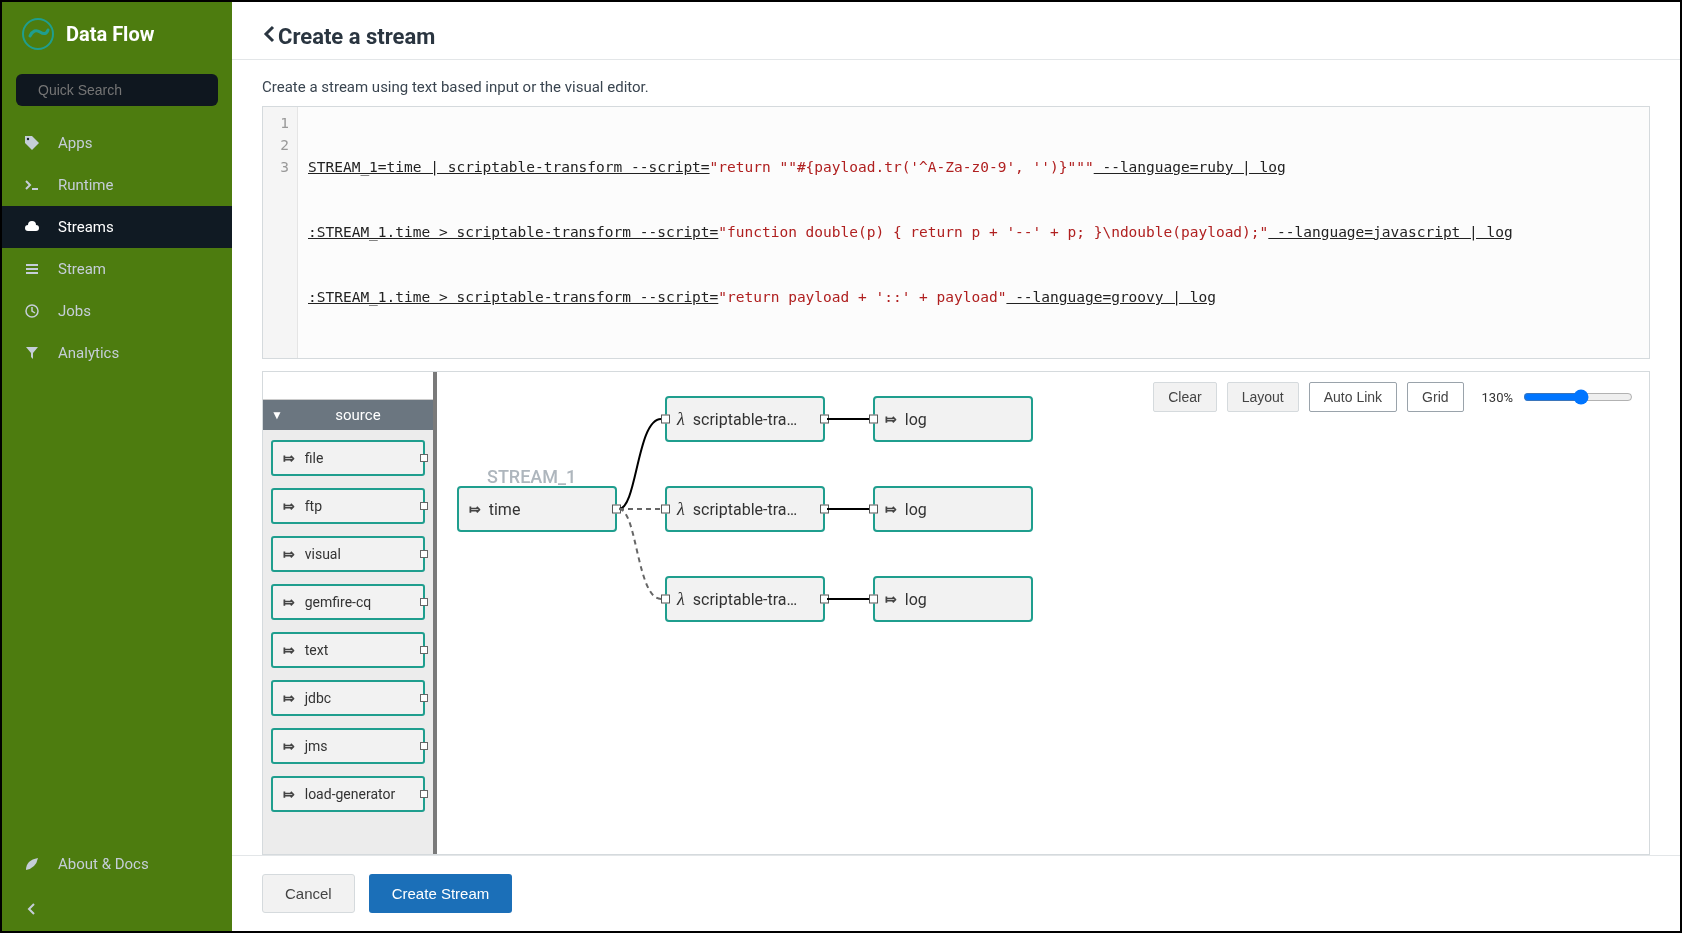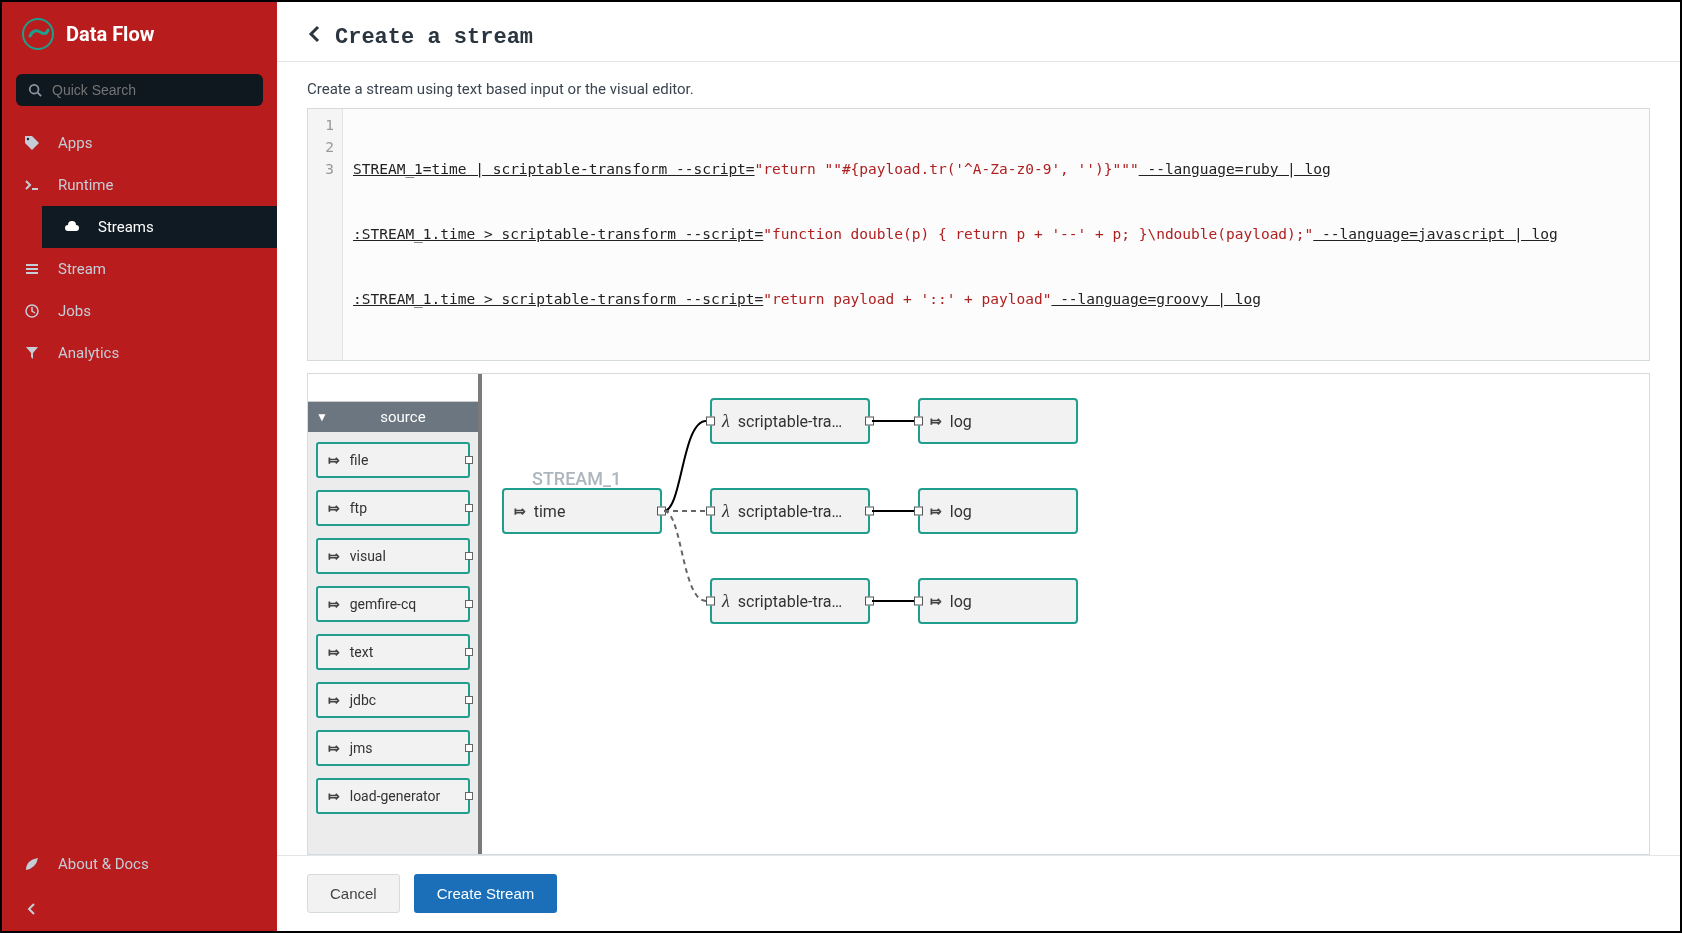--- a/index.html
+++ b/index.html
@@ -1,35 +1,35 @@
 <!DOCTYPE html>
 <html><head>
 <meta charset="utf-8">
 <style>
 * { box-sizing: border-box; margin: 0; padding: 0; }
 body { font-family: -apple-system, BlinkMacSystemFont, "Segoe UI", Roboto, sans-serif; width: 1682px; height: 933px; display: flex; background: #fff; border: 2px solid #000; overflow: hidden; }
 
 
-.sidebar { width: 275px; background: #b91c1c; color: #c5ced8; display: flex; flex-direction: column; flex-shrink: 0; }
+.sidebar { width: 230px; background: #4d7c0f; color: #c5ced8; display: flex; flex-direction: column; flex-shrink: 0; }
 .sidebar-header { display: flex; align-items: center; gap: 12px; padding: 16px 20px; color: #fff; }
 .sidebar-logo { width: 32px; height: 32px; }
 .sidebar-title { font-size: 20px; font-weight: 700; }
 .search-box { margin: 8px 14px 16px; background: #0f171f; border-radius: 6px; padding: 8px 12px; display: flex; align-items: center; gap: 10px; }
 .search-box input { background: transparent; border: none; outline: none; color: #8a97a5; font-size: 14px; flex: 1; }
 .search-icon { width: 14px; height: 14px; stroke: #8a97a5; fill: none; stroke-width: 2; }
 .nav-list { list-style: none; }
 .nav-item { display: flex; align-items: center; gap: 18px; padding: 12px 22px; cursor: pointer; font-size: 15px; text-align: right; }
-.nav-item.active { background: #101a23; color: #fff; margin-left: 40px; }
+.nav-item.active { background: #101a23; color: #fff; }
 .nav-icon { width: 16px; height: 16px; display: inline-flex; align-items: center; justify-content: center; }
 .sidebar-footer { margin-top: auto; }
 .footer-item { display: flex; align-items: center; gap: 18px; padding: 14px 22px; cursor: pointer; font-size: 15px; }
 
 
 .main { flex: 1; display: flex; flex-direction: column; background: #fff; }
-.main-header { display: flex; align-items: center; gap: 14px; padding: 22px 30px 10px; border-bottom: 1px solid #e3e6e8; font-family: Liberation Mono, monospace; }
+.main-header { display: flex; align-items: center; gap: 2px; padding: 22px 30px 10px; border-bottom: 1px solid #e3e6e8; }
 .back-chevron { font-size: 22px; font-weight: 700; color: #2a3540; cursor: pointer; }
 .page-title { font-size: 22px; font-weight: 700; color: #2a3540; }
 .subtitle { padding: 18px 30px 10px; font-size: 15px; color: #3a4550; }
 
 
 .code-editor { margin: 0 30px 12px; border: 1px solid #d5dadd; background: #fcfcfc; display: flex; font-family: ui-monospace, "SF Mono", Menlo, Consolas, monospace; font-size: 14.5px; line-height: 1.5; }
 .gutter { background: #f5f5f5; color: #999; text-align: right; padding: 6px 8px; border-right: 1px solid #e5e5e5; user-select: none; }
 .gutter div { min-width: 18px; }
 .code-lines { padding: 6px 10px; white-space: pre; overflow-x: auto; color: #222; }
 .code-line { display: block; }
@@ -234,20 +234,28 @@
           </div>
         <div class="palette-item">
             <span class="map-icon">⤇</span>
             <span>load-generator</span>
             <span class="out"></span>
           </div>
       </div>
     </div>
 
     <div class="canvas">
+      <div class="toolbar">
+        <button class="tb-btn">Clear</button>
+        <button class="tb-btn">Layout</button>
+        <button class="tb-btn toggle">Auto Link</button>
+        <button class="tb-btn toggle">Grid</button>
+        <span class="zoom-label">130%</span>
+        <input type="range" class="zoom-slider" min="50" max="200" value="130" style="">
+      </div>
 
       <div class="stream-label" style="left:50px; top:94px;">STREAM_1</div>
 
       <div class="node" style="left:20px; top:114px;">
         <span class="map-icon">⤇</span>
         <span class="node-label">time</span>
         <span class="port out"></span>
       </div>
 
       <div class="node" style="left:228px; top:24px;">

